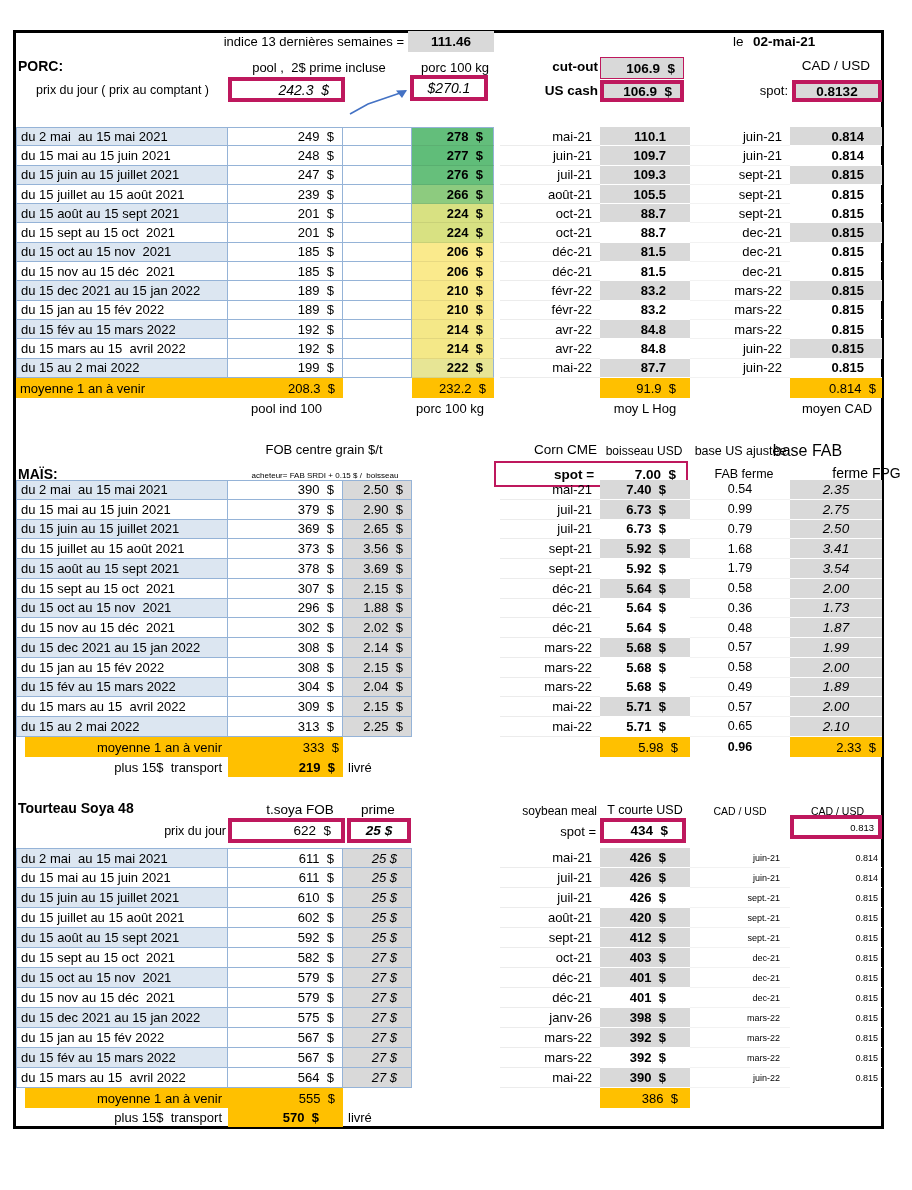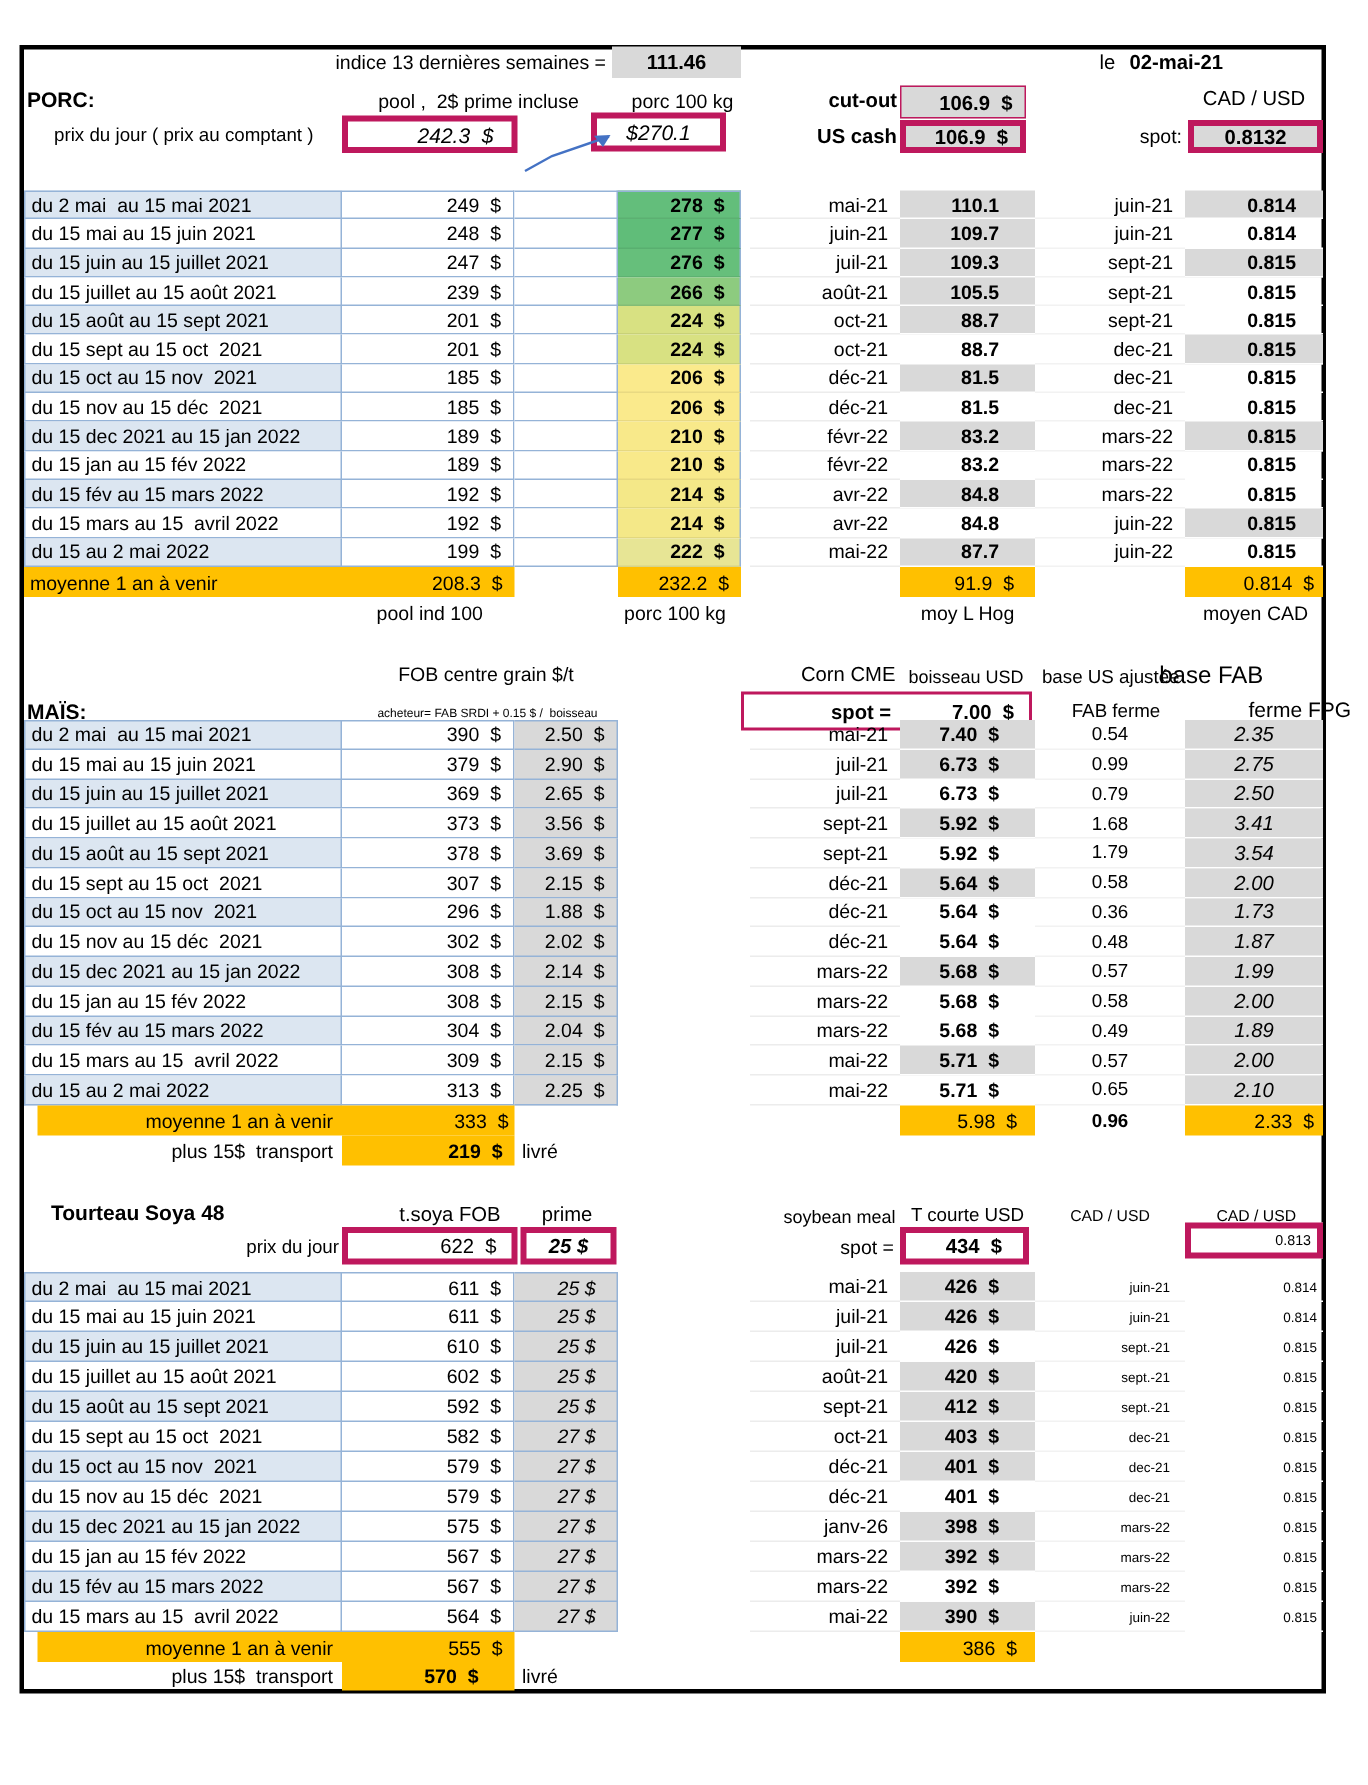--- a/index.html
+++ b/index.html
@@ -62,21 +62,21 @@
 
   <div class="abs b" style="left:18px;top:58px;font-size:14px">PORC:</div>
   <div class="abs ctr" style="left:228px;top:60px;width:182px;font-size:13px">pool ,  2$ prime incluse</div>
   <div class="abs ctr" style="left:405px;top:60px;width:100px;font-size:13px">porc 100 kg</div>
   <div class="abs b rgt" style="left:514px;top:59px;width:84px;font-size:13.5px">cut-out</div>
   <div class="box graybox b" style="left:600px;top:57px;width:84px;height:22px;border-width:1.5px;justify-content:flex-end;padding-right:8px;font-size:13.5px">106.9  $</div>
   <div class="abs ctr" style="left:790px;top:58px;width:92px;font-size:13.5px">CAD / USD</div>
 
   <div class="abs" style="left:36px;top:83px;font-size:12.5px">prix du jour ( prix au comptant )</div>
   <div class="box i" style="left:228px;top:77px;width:117px;height:25px;justify-content:flex-end;padding-right:12px;font-size:14px">242.3  $</div>
-  <div class="box i" style="left:394px;top:75px;width:90px;height:26px;justify-content:center;font-size:14px">$270.1</div>
+  <div class="box i" style="left:410px;top:75px;width:78px;height:26px;justify-content:center;font-size:14px">$270.1</div>
   <svg class="abs" style="left:346px;top:80px;width:70px;height:38px" viewBox="0 0 70 38">
     <path d="M4 34 L22 24 L60 11" fill="none" stroke="#4472C4" stroke-width="1.6"></path>
     <path d="M61 10 L50 10.5 L56 18 Z" fill="#4472C4"></path>
   </svg>
   <div class="abs b rgt" style="left:514px;top:83px;width:84px;font-size:13.5px">US cash</div>
   <div class="box graybox b" style="left:600px;top:80px;width:84px;height:22px;justify-content:flex-end;padding-right:8px;font-size:13.5px">106.9  $</div>
   <div class="abs rgt" style="left:722px;top:83px;width:66px;font-size:13px">spot:</div>
   <div class="box graybox b" style="left:792px;top:80px;width:90px;height:22px;justify-content:center;font-size:13.5px">0.8132</div>
 
   <div class="tbl" id="porc-rows" style="top:127px">
@@ -419,21 +419,21 @@
     <div class="orange b" style="justify-content:flex-end;padding-right:8px">219  $</div>
     <div style="padding-left:5px">livré</div>
     <div></div>
       <div class="sp"></div>
     <div></div>
       <div></div>
     <div></div>
       <div></div>
   </div>
 
-  <div class="abs b" style="left:34px;top:800px;font-size:14px">Tourteau Soya 48</div>
+  <div class="abs b" style="left:18px;top:800px;font-size:14px">Tourteau Soya 48</div>
   <div class="abs ctr" style="left:240px;top:802px;width:120px;font-size:13.5px">t.soya FOB</div>
   <div class="abs ctr" style="left:345px;top:802px;width:66px;font-size:13.5px">prime</div>
   <div class="abs rgt" style="left:495px;top:804px;width:102px;font-size:12px">soybean meal</div>
   <div class="abs ctr" style="left:600px;top:803px;width:90px;font-size:12.5px">T courte USD</div>
   <div class="abs ctr" style="left:695px;top:805px;width:90px;font-size:10.5px">CAD / USD</div>
   <div class="abs ctr" style="left:793px;top:805px;width:89px;font-size:10.5px">CAD / USD</div>
   <div class="abs rgt" style="left:120px;top:824px;width:106px;font-size:12.5px">prix du jour</div>
   <div class="box" style="left:228px;top:818px;width:117px;height:25px;justify-content:flex-end;padding-right:10px;font-size:13.5px">622  $</div>
   <div class="box b i" style="left:347px;top:818px;width:64px;height:25px;justify-content:center;font-size:13.5px">25 $</div>
   <div class="abs rgt" style="left:520px;top:824px;width:76px;font-size:13px">spot =</div>

